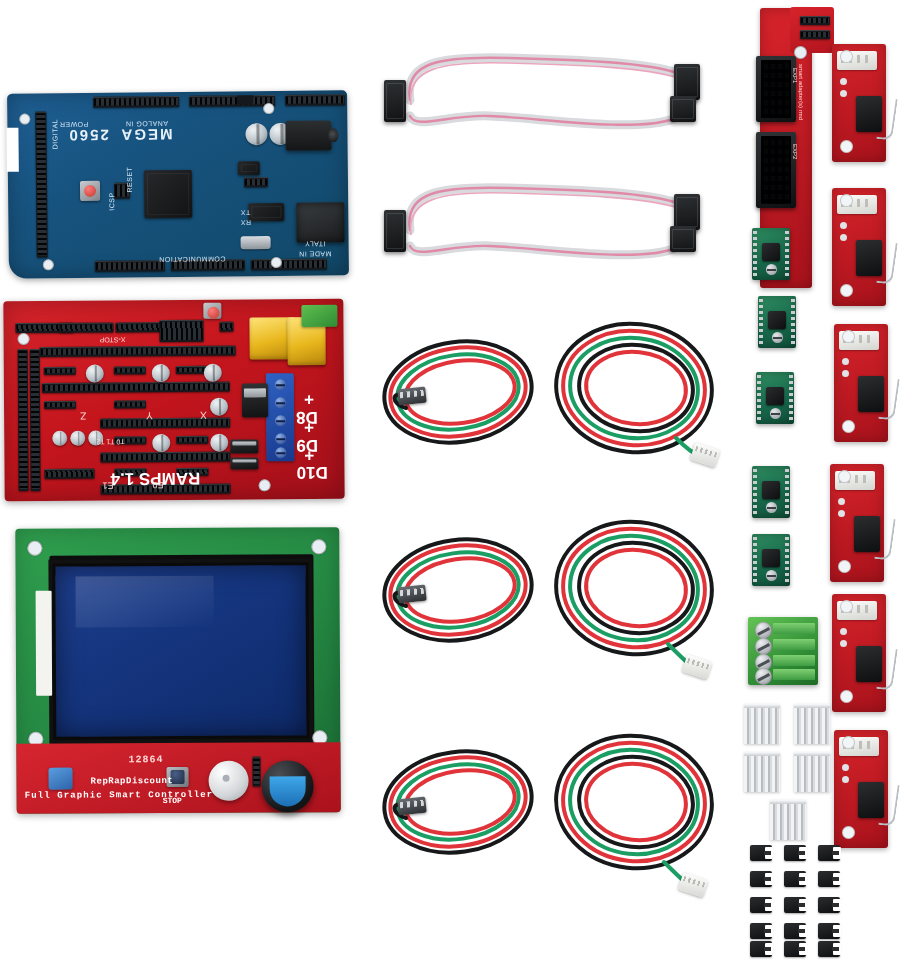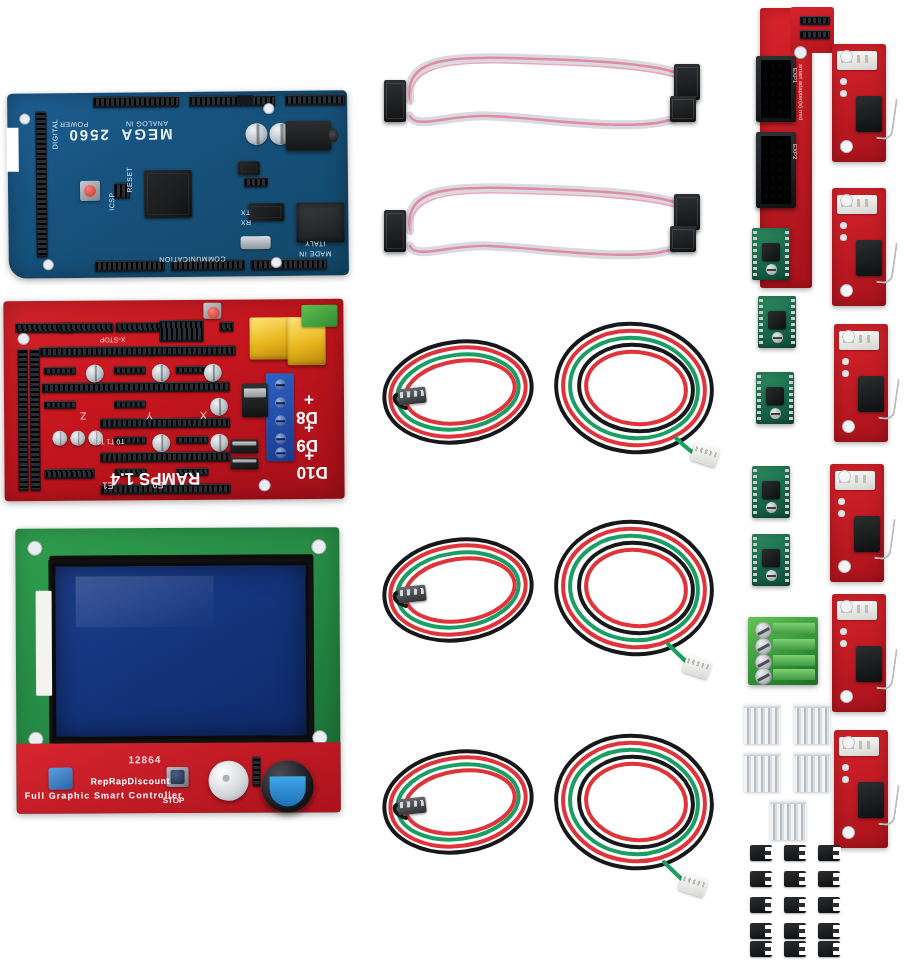--- a/index.html
+++ b/index.html
@@ -80,21 +80,21 @@
   .lcd .redstrip{position:absolute;left:0;right:0;bottom:0;height:70px;
     background:linear-gradient(160deg,#d62530,#ab121c);border-radius:0 0 4px 4px;}
   .glass{position:absolute;left:40px;top:38px;width:250px;height:170px;
     background:linear-gradient(150deg,#1e3f8f 0%,#15357f 40%,#0e2a6a 100%);
     box-shadow:inset 0 0 26px rgba(0,0,0,.5), 0 0 0 3px #0a0a0a, 0 0 0 7px #111;}
   .glass::after{content:"";position:absolute;left:8%;top:6%;width:55%;height:30%;
     background:linear-gradient(160deg,rgba(255,255,255,.16),rgba(255,255,255,0));}
   .lcdbezel{position:absolute;left:34px;top:27px;width:264px;height:192px;background:#0d0d0d;border-radius:2px;}
   .lcdbezel2{position:absolute;left:34px;top:210px;width:264px;height:16px;background:#101010;border-radius:1px;}
   .lcdwhite{position:absolute;left:20px;top:62px;width:16px;height:105px;background:#f3f3f0;border-radius:1px;}
-  .lcdtxt{position:absolute;color:#fff;font-family:Liberation Sans, sans-serif;font-weight:bold;}
+  .lcdtxt{position:absolute;color:#fff;font-family:Liberation Mono, monospace;font-weight:bold;}
   .knob{position:absolute;width:52px;height:52px;border-radius:50%;
     background:radial-gradient(circle at 34% 28%,#4b4f55,#121416 70%);
     box-shadow:0 3px 6px rgba(0,0,0,.5);}
   .knob::after{content:"";position:absolute;left:8px;top:16px;width:36px;height:30px;border-radius:0 0 20px 20px;
     background:linear-gradient(180deg,#3fa7ea,#1c6fb5);}
   .buzzer{position:absolute;width:40px;height:40px;border-radius:50%;
     background:radial-gradient(circle at 35% 30%,#fff,#d3d6d9 60%,#9aa0a5);
     box-shadow:0 2px 4px rgba(0,0,0,.4);}
   .buzzer::after{content:"";position:absolute;left:14px;top:14px;width:7px;height:7px;border-radius:50%;background:#aab0b5;}
   .sdslot{position:absolute;width:24px;height:22px;border-radius:3px;

